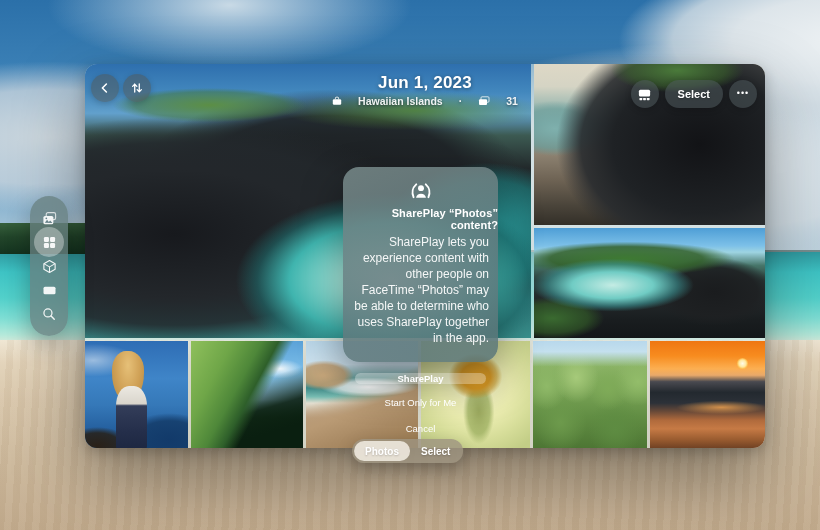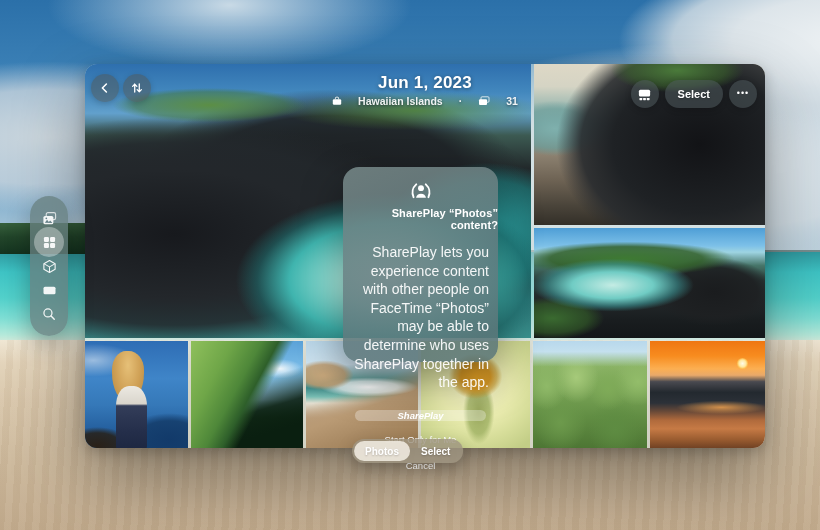--- a/index.html
+++ b/index.html
@@ -122,23 +122,23 @@
       box-shadow:0 2px 6px rgba(0,0,0,.18); text-shadow:0 1px 2px rgba(0,0,0,.3); }
   .more-dots { color:#fff; font-size:9px; letter-spacing:1px; line-height:1; padding-bottom:1px; }
 
   
   .dialog { position:absolute; left:343px; top:167px; width:155px; height:195px; border-radius:16px;
       background:linear-gradient(160deg, rgba(118,136,136,.88) 0%, rgba(96,120,124,.86) 60%, rgba(88,116,118,.88) 100%);
       box-shadow:0 18px 42px rgba(0,0,0,.4); color:#fff; text-align:right;
       display:flex; flex-direction:column; align-items:center; }
   .dlg-icon { margin-top:12px; }
   .dlg-title { margin-top:7px; font-size:11px; font-weight:bold; letter-spacing:.1px; }
-  .dlg-body { margin-top:12px; padding:0 9px; font-size:14px; line-height:1.33; color:rgba(255,255,255,.93); }
-  .dlg-primary { margin-top:18px; width:131px; height:18px; border-radius:9px; background:rgba(255,255,255,.3);
-      font-size:9.5px; font-weight:600; color:#fff; display:flex; align-items:center; justify-content:center; cursor:pointer;font-style:italic; }
+  .dlg-body { margin-top:4px; padding:0 9px; font-size:12px; line-height:1.33; color:rgba(255,255,255,.93); }
+  .dlg-primary { margin-top:26px; width:131px; height:18px; border-radius:9px; background:rgba(255,255,255,.3);
+      font-size:9.5px; font-weight:600; color:#fff; display:flex; align-items:center; justify-content:center; cursor:pointer; }
   .dlg-secondary { margin-top:13px; font-size:9.5px; font-weight:400; cursor:pointer; }
   .dlg-cancel { margin-top:15px; font-size:9.5px; font-weight:400; cursor:pointer; }
 
   
   .mode-switch { position:absolute; left:50%; top:439px; transform:translateX(-52%); height:24px; border-radius:12px;
       background:rgba(158,148,128,.82); display:flex; align-items:center; padding:2px;
       box-shadow:0 6px 16px rgba(0,0,0,.25); }
   .mode-opt { height:20px; padding:0 11px; border-radius:10px; font-size:10px; font-weight:700; color:#fff;
       display:flex; align-items:center; cursor:pointer; text-shadow:0 1px 2px rgba(0,0,0,.22); }
   .mode-opt.selected { background:rgba(240,235,224,.88); }

